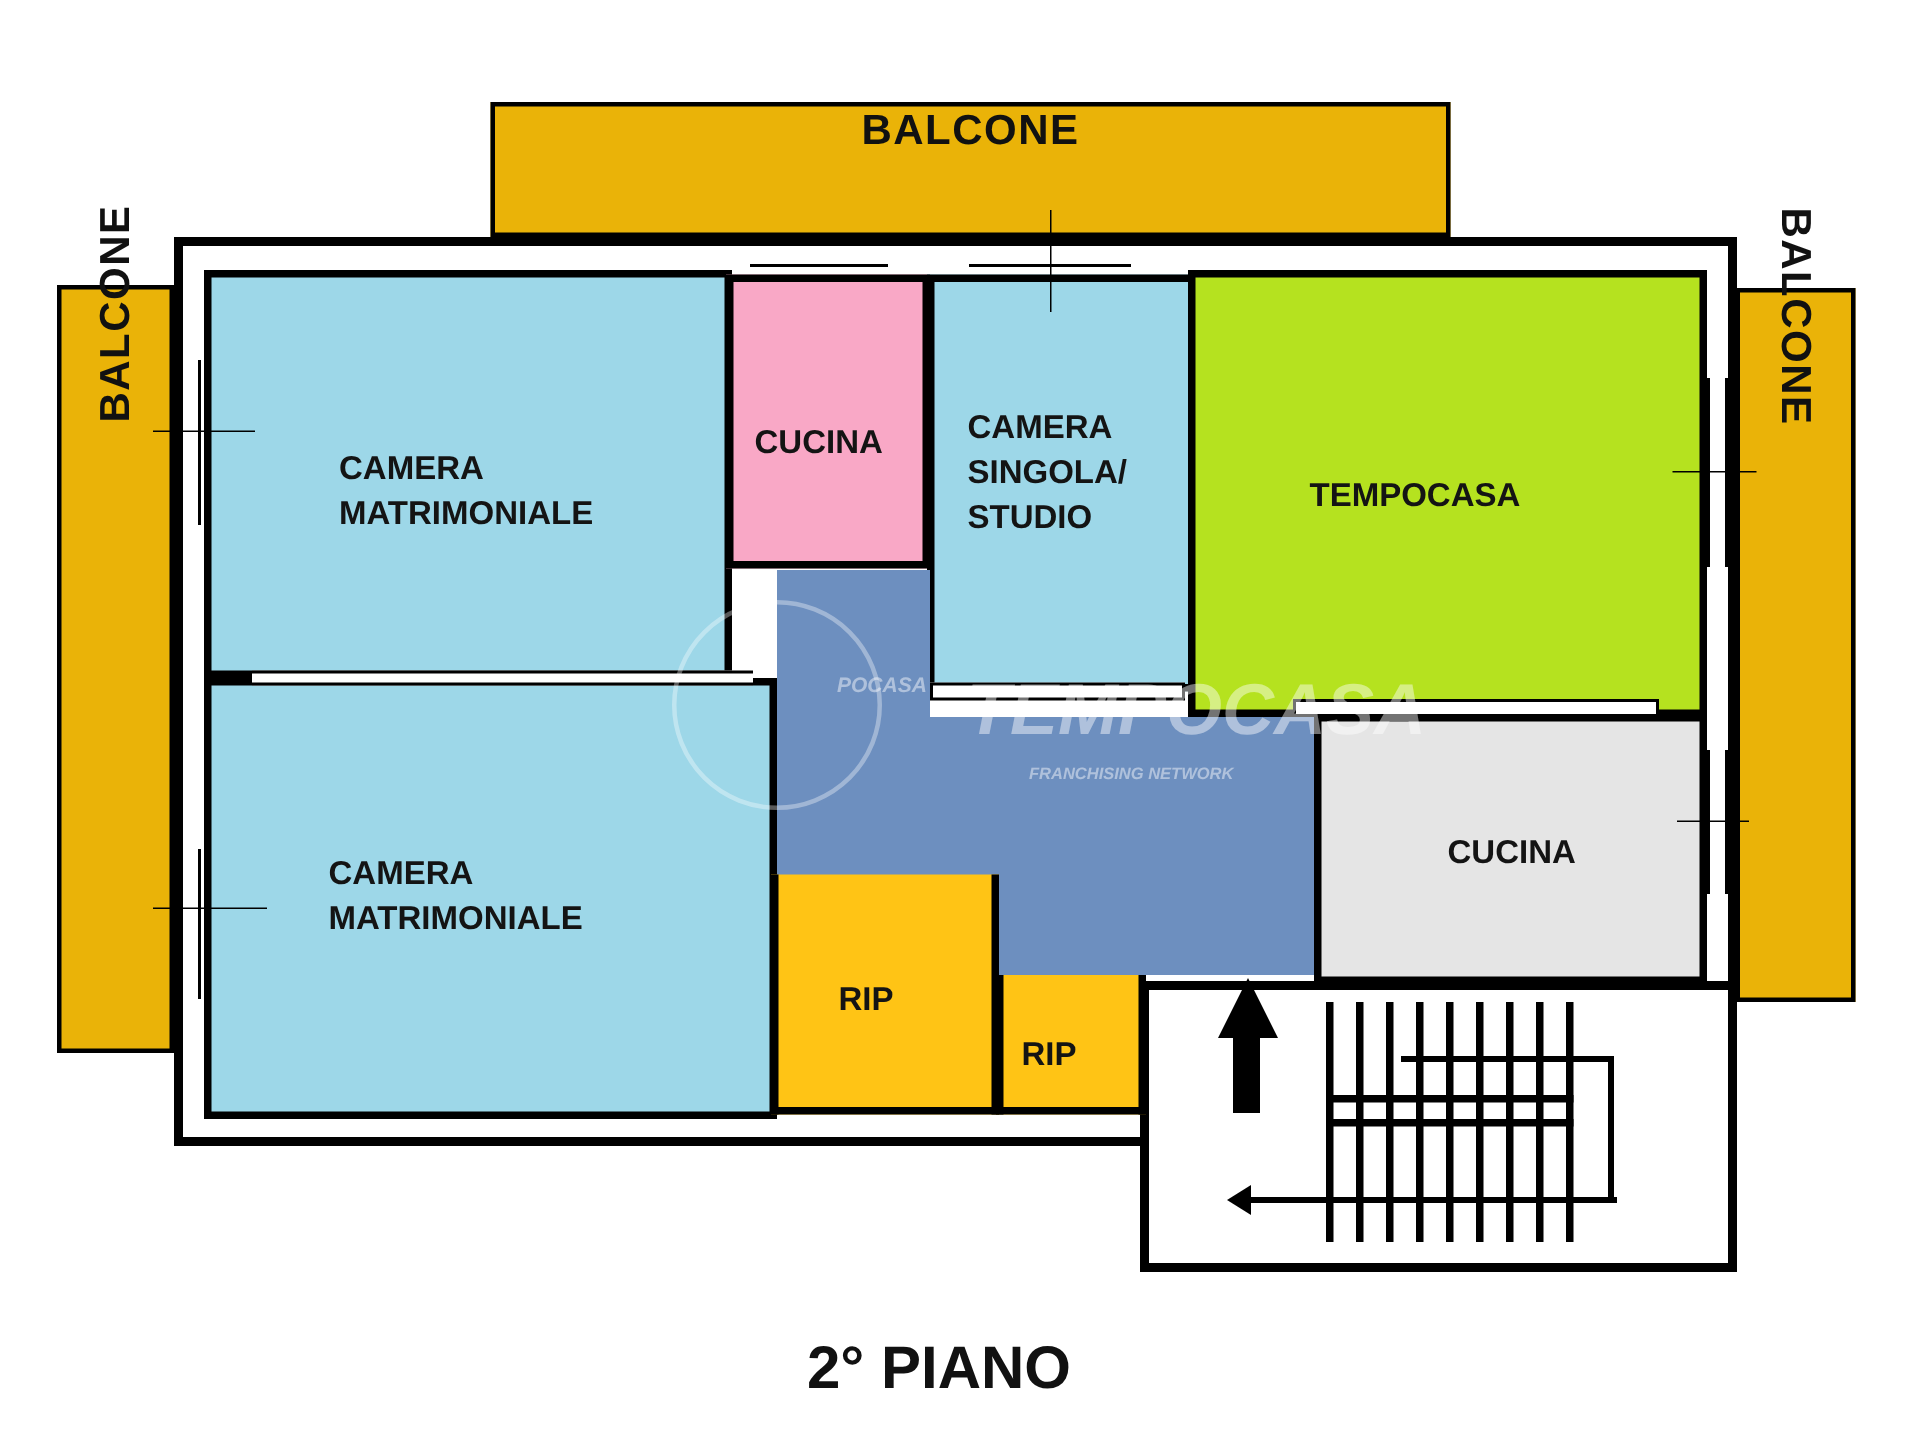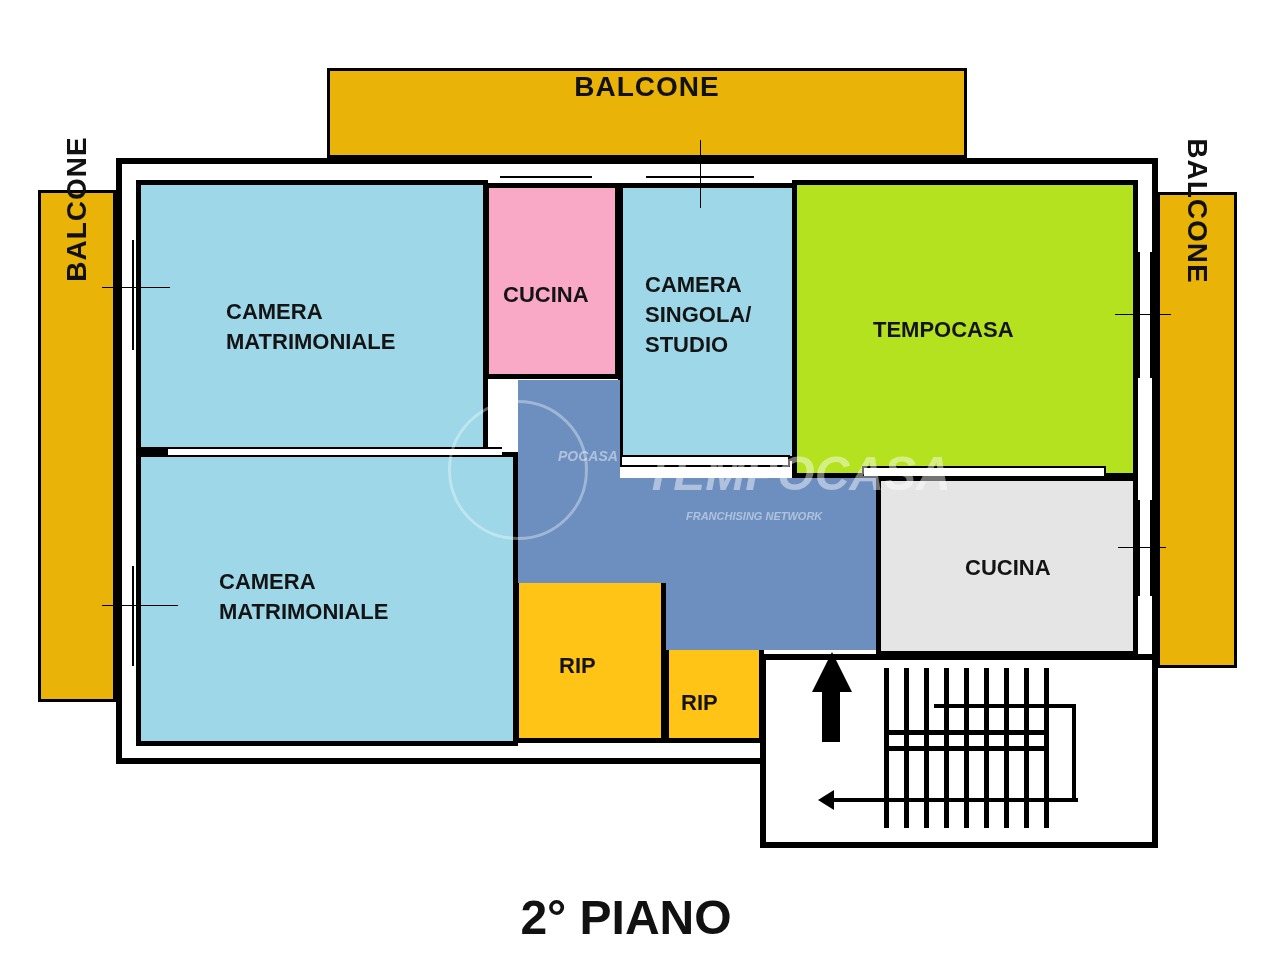--- a/index.html
+++ b/index.html
@@ -112,13 +112,13 @@
 <div class="abs" style="left:818px; top:790px; width:0; height:0; border-top:10px solid transparent; border-bottom:10px solid transparent; border-right:16px solid #000;"></div>
 
 <div class="abs" style="left:812px; top:652px; width:0; height:0; border-left:20px solid transparent; border-right:20px solid transparent; border-bottom:40px solid #000;"></div>
 <div class="abs" style="left:822px; top:690px; width:18px; height:52px; background:#000;"></div>
 
 <div class="watermark" style="left:596px; top:446px; font-size:48px;">TEMPOCASA</div>
 <div class="watermark" style="left:638px; top:510px; font-size:11px;">FRANCHISING NETWORK</div>
 <div class="watermark" style="left:510px; top:448px; font-size:14px;">POCASA</div>
 <div class="abs" style="left:448px; top:400px; width:140px; height:140px; border-radius:50%; border:3px solid rgba(255,255,255,0.35);"></div>
 
-<div class="abs" style="left:0; top:890px; width:1252px; text-align:center; font-weight:bold; font-size:48px; color:#111;">2° PIANO</div>
+<div class="abs" style="left:0; top:890px; width:1252px; text-align:center; font-weight:bold; font-size:40px; color:#111;">2° PIANO</div>
 
 </body></html>

